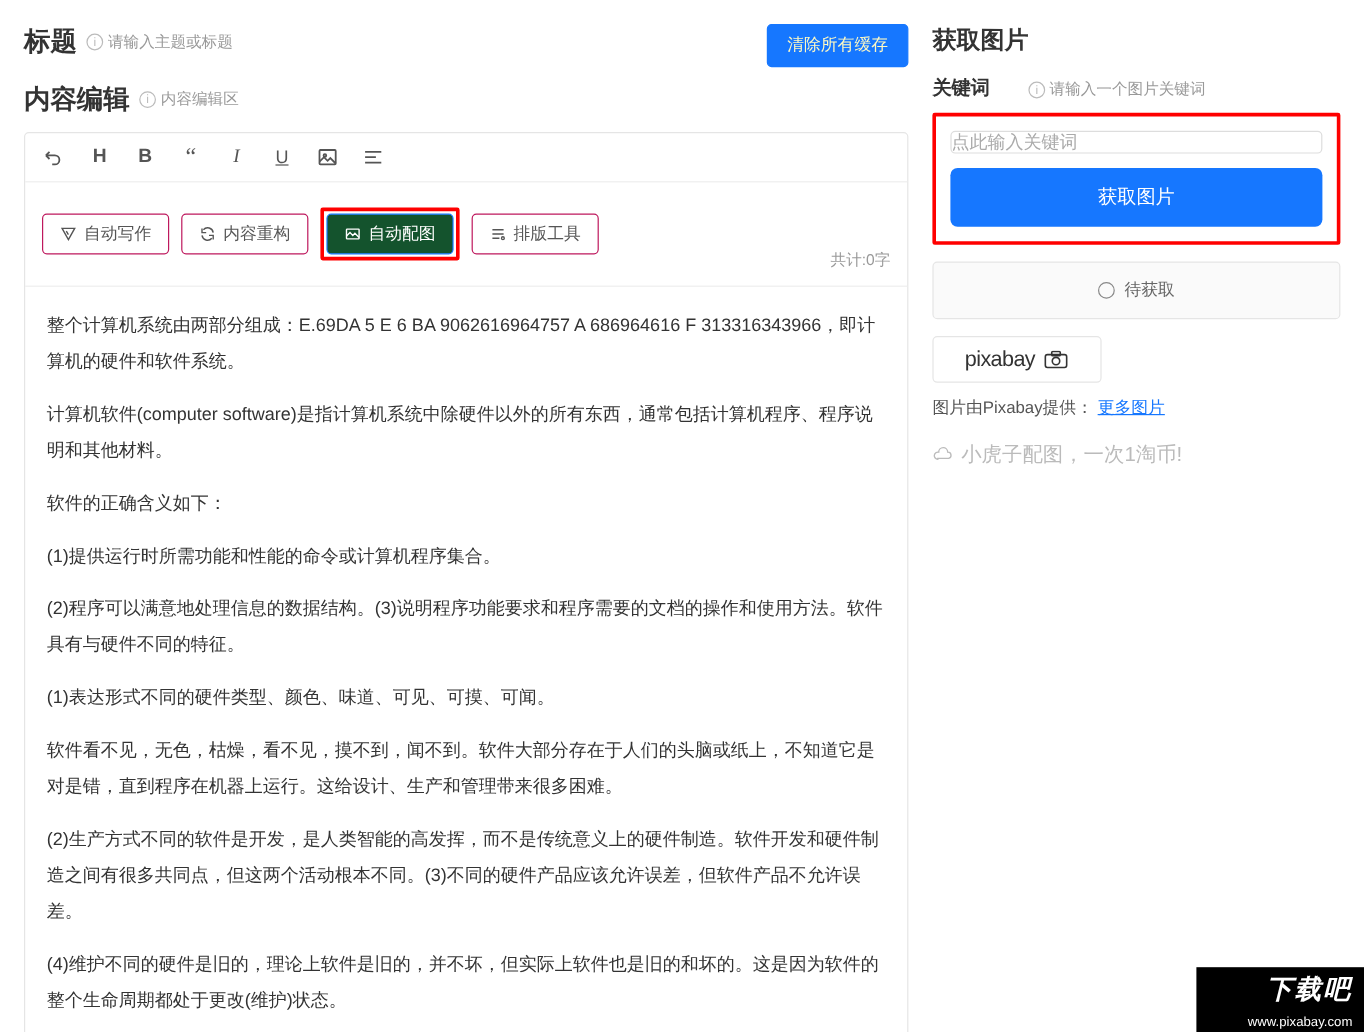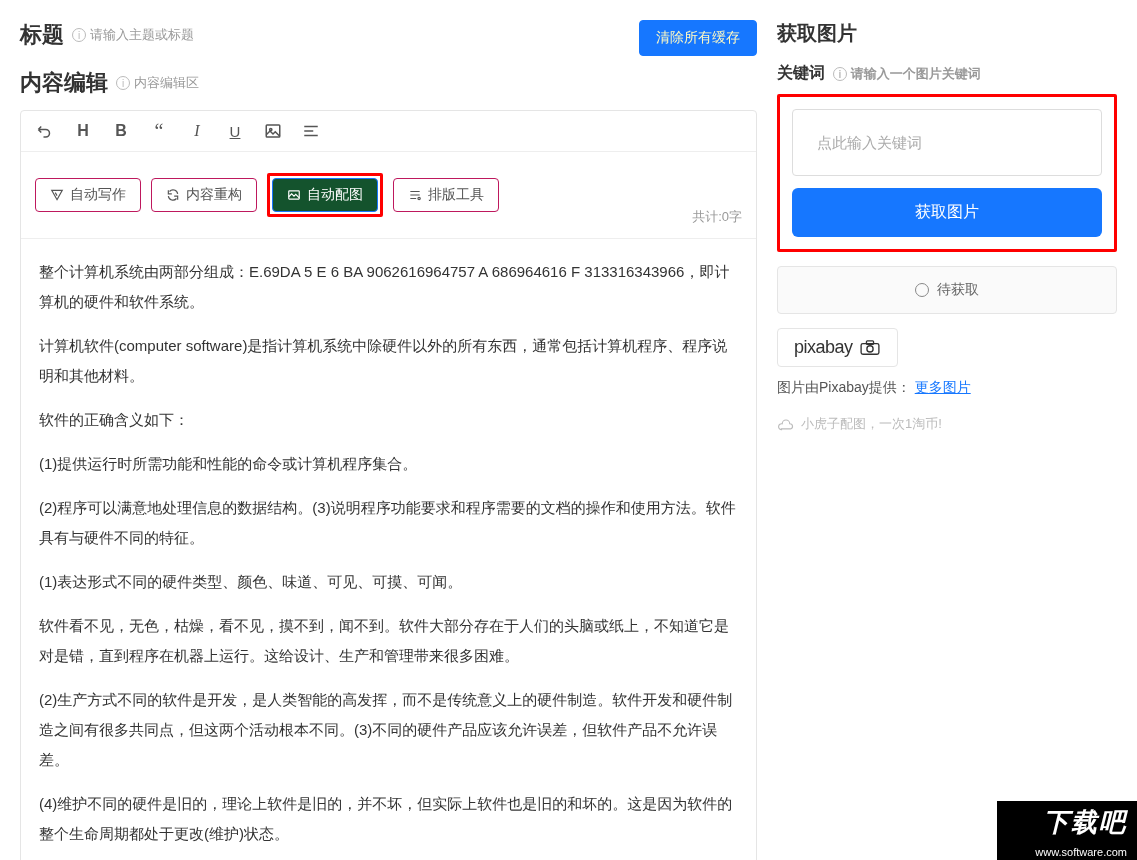--- a/index.html
+++ b/index.html
@@ -29,39 +29,39 @@
 .tool-btn { display: inline-flex; align-items: center; gap: 6px; padding: 7px 14px; border: 1px solid #be185d; border-radius: 4px; background: #fff; cursor: pointer; font-size: 14px; color: #555; }
 .tool-btn.active { background: #14532d; color: #fff; border-color: #1677ff; }
 .highlight-box { border: 3px solid #ff0000; padding: 2px; border-radius: 2px; }
 .count { margin-left: auto; color: #999; font-size: 13px; margin-top: 44px; }
 
 .editor-content { padding: 18px; line-height: 2; font-size: 15px; color: #333; }
 .editor-content p { margin-bottom: 14px; }
 
 .sidebar-section-title { font-size: 20px; font-weight: bold; margin-bottom: 16px; color: #333; }
 .sidebar-label { font-size: 16px; font-weight: bold; display: flex; align-items: center; gap: 8px; margin-bottom: 10px; }
-.sidebar-hint { font-size: 13px; color: #999; font-weight: bold; }
+.sidebar-hint { font-size: 13px; color: #999; font-weight: normal; margin-left: 24px; }
 
 .keyword-box { border: 3px solid #ff0000; padding: 12px; border-radius: 2px; margin-bottom: 14px; }
-.keyword-input { width: 100%; padding: 24px; border: 1px solid #ddd; border-radius: 4px; font-size: 15px; margin-bottom: 12px; }
+.keyword-input { width: 100%; padding: 0; border: 1px solid #ddd; border-radius: 4px; font-size: 15px; margin-bottom: 12px; }
 .keyword-input::placeholder { color: #aaa; }
 
 .pending-box { border: 1px solid #e5e5e5; border-radius: 4px; padding: 14px 0; text-align: center; color: #666; background: #fafafa; margin-bottom: 14px; display: flex; align-items: center; justify-content: center; gap: 8px; }
 .circle-icon { width: 14px; height: 14px; border: 1.5px solid #888; border-radius: 50%; display: inline-block; }
 
-.pixabay-box { border: 1px solid #e5e5e5; border-radius: 4px; padding: 8px 16px; display: inline-flex; align-items: center; gap: 6px; margin-bottom: 12px; }
+.pixabay-box { border: 1px solid #e5e5e5; border-radius: 4px; padding: 8px 26px; display: inline-flex; align-items: center; gap: 6px; margin-bottom: 12px; }
 .pixabay-logo { font-size: 18px; font-weight: 500; color: #333; letter-spacing: -0.5px; }
 
 .credit-line { font-size: 14px; color: #555; margin-bottom: 18px; }
 .credit-line a { color: #1677ff; text-decoration: underline; }
 
-.footer-hint { font-size: 13px; color: #bbb; display: flex; align-items: flex-end; gap: 6px; }
+.footer-hint { font-size: 17px; color: #bbb; display: flex; align-items: center; gap: 6px; }
 
 .watermark { position: fixed; bottom: 0; right: 0; width: 140px; }
-.wm-top { background: #000; color: #fff; font-size: 26px; font-weight: bold; padding: 4px 10px; font-style: italic; text-align: right; letter-spacing: 2px; }
+.wm-top { background: #000; color: #fff; font-size: 22px; font-weight: bold; padding: 4px 10px; font-style: italic; text-align: right; letter-spacing: 2px; }
 .wm-bottom { background: #000; color: #fff; font-size: 11px; padding: 2px 10px; text-align: right; }
 
 svg { display: block; }
 </style>
 </head>
 <body>
 
 <div class="container">
   <div class="main">
 
@@ -197,14 +197,14 @@
       <svg width="18" height="14" viewBox="0 0 24 18">
           <path d="M6 14a4 4 0 1 1 1-7.9A5 5 0 0 1 17 6a3.5 3.5 0 0 1 1 6.9H6z" fill="none" stroke="#bbb" stroke-width="1.5"></path>
         </svg>
       <span>小虎子配图，一次1淘币!</span>
     </div>
   </div>
 </div>
 
 <div class="watermark">
   <div class="wm-top">下载吧</div>
-  <div class="wm-bottom">www.software.com</div>
+  <div class="wm-bottom">www.pixabay.com</div>
 </div>
 
 </body></html>

